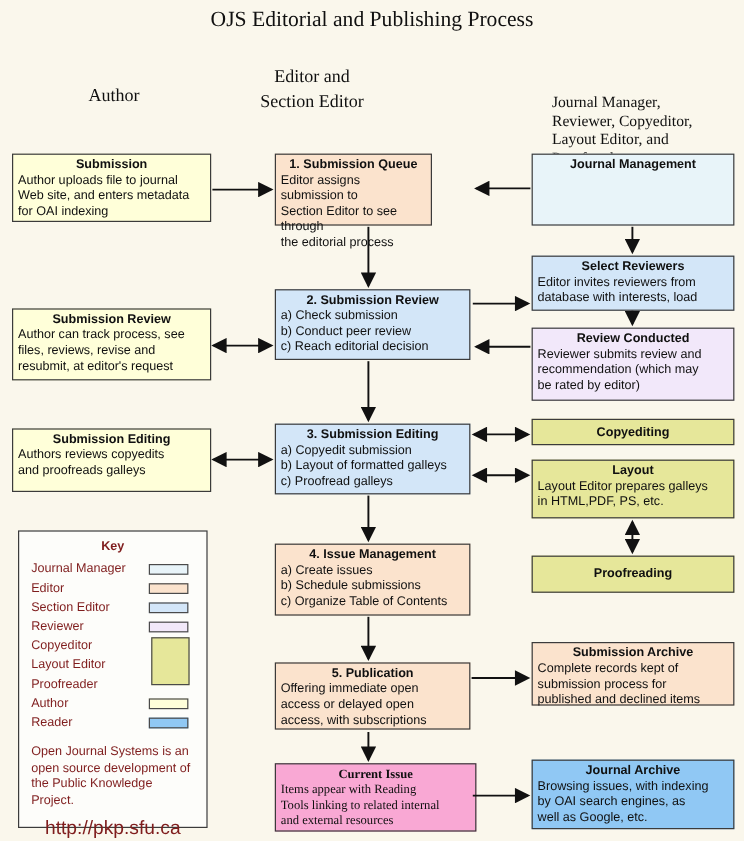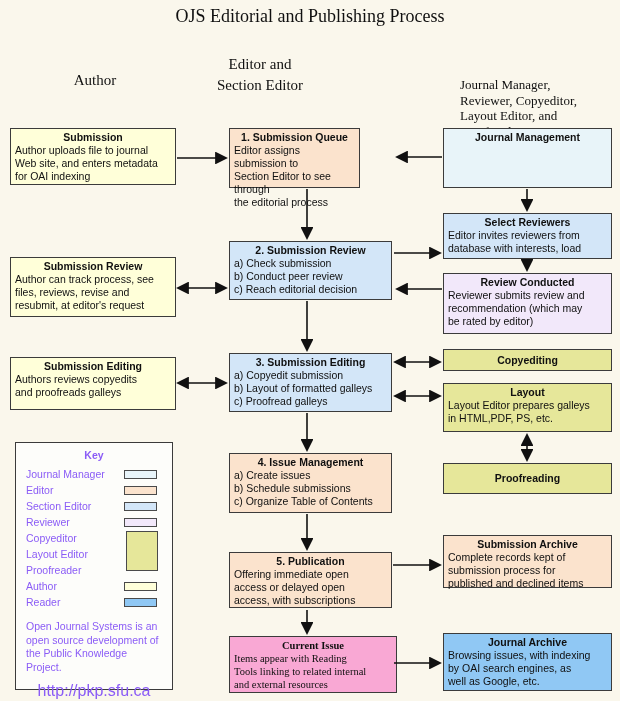--- a/index.html
+++ b/index.html
@@ -23,21 +23,21 @@
     position:absolute;box-sizing:border-box;border:1.5px solid #3b3b3b;
     padding:2px 4px;color:#101010;
   }
   .box-title{font-weight:bold;font-size:10.5px;line-height:13px;text-align:center;}
   .box-body{font-size:10.5px;line-height:13px;white-space:pre-line;text-align:left;}
   .box.center{display:flex;align-items:center;justify-content:center;padding:0;}
   .box.center .box-title{width:100%;}
 
   .key{
     position:absolute;left:15px;top:442px;width:158px;height:248px;
-    box-sizing:border-box;border:1.5px solid #3b3b3b;background:#fdfdfa;color:#8b5cf6;
+    box-sizing:border-box;border:1.5px solid #3b3b3b;background:#fdfdfa;color:#7f1d1d;
   }
   .key-title{font-size:10.5px;font-weight:bold;text-align:center;margin-top:6px;line-height:13px;}
   .key-rows{margin-top:4px;}
   .key-row{display:flex;align-items:center;height:16px;padding:0 15px 0 10px;}
   .key-label{flex:1;font-size:10.5px;}
   .swatch{width:33px;height:9px;border:1px solid #4a4a4a;box-sizing:border-box;}
   .swatch-spacer{width:33px;height:9px;}
   .key-prod-swatch{
     position:absolute;left:110px;top:88px;width:32px;height:40px;
     border:1px solid #4a4a4a;box-sizing:border-box;

